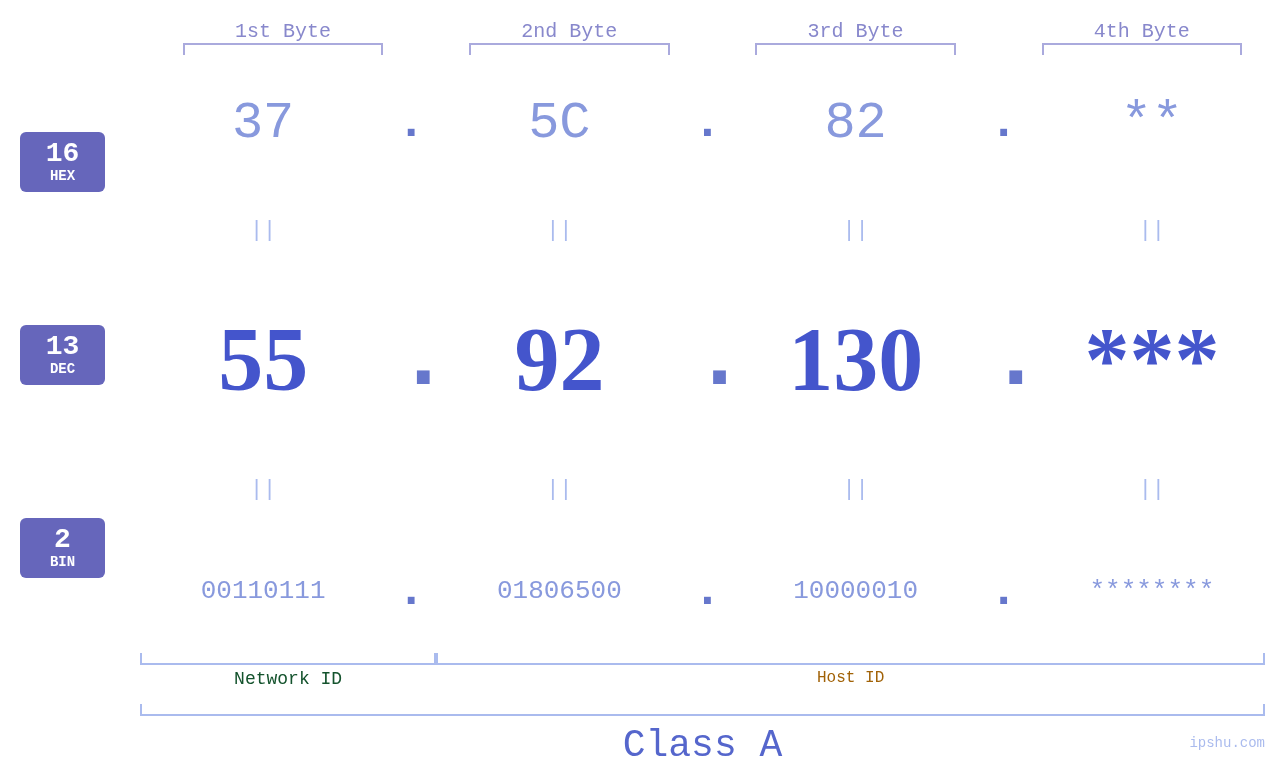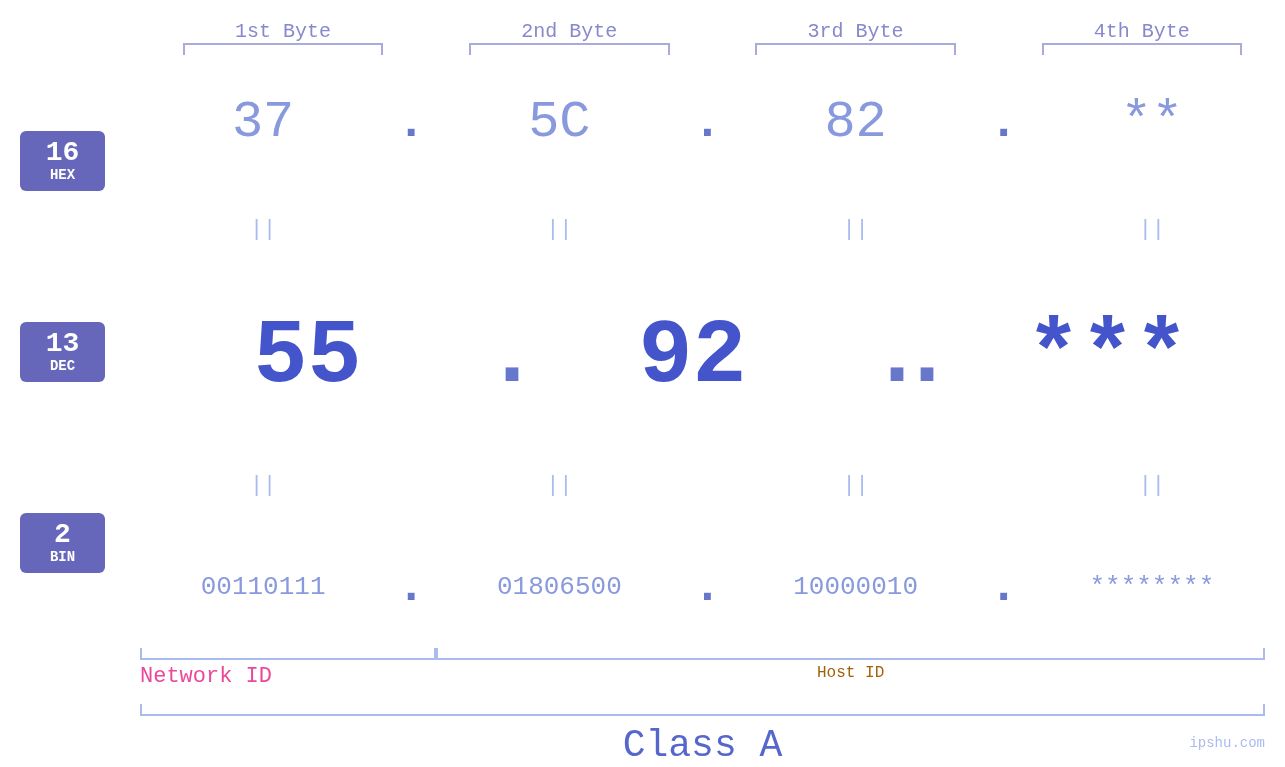--- a/index.html
+++ b/index.html
@@ -117,21 +117,21 @@
       color: #8899dd;
       font-size: 52px;
       font-family: 'Courier New', Courier, monospace;
     }
 
     
     .dec-value {
       color: #4455cc;
       font-size: 90px;
       font-weight: bold;
-      font-family: Liberation Mono, monospace;
+      font-family: Liberation Serif, serif;
     }
 
     .dec-dot {
       font-size: 90px;
       font-weight: bold;
     }
 
     
     .bin-value {
       color: #8899dd;
@@ -199,23 +199,23 @@
     }
 
     .id-labels-row {
       display: flex;
       width: 100%;
       margin-top: 4px;
     }
 
     .network-id-label {
       width: calc(25% + 15px);
-      text-align: left;
-      color: #ec4899;
-      font-size: 22px;
+      text-align: center;
+      color: #14532d;
+      font-size: 18px;
       font-family: 'Courier New', Courier, monospace;
     }
 
     .host-id-label {
       flex: 1;
       text-align: center;
       color: #a16207;
       font-size: 16px;
       font-family: 'Courier New', Courier, monospace;
     }
@@ -351,20 +351,23 @@
 
       <div class="value-row">
         <div class="byte-value">
           <span class="dec-value">55</span>
         </div>
         <div class="dot-separator dec-dot">.</div>
         <div class="byte-value">
           <span class="dec-value">92</span>
         </div>
         <div class="dot-separator dec-dot">.</div>
+        <div class="byte-value">
+          <span class="dec-value">130</span>
+        </div>
         <div class="dot-separator dec-dot">.</div>
         <div class="byte-value">
           <span class="dec-value">***</span>
         </div>
       </div>
 
       <div class="equals-row">
         <div class="equals-sign">||</div>
         <div class="equals-sign-spacer"></div>
         <div class="equals-sign">||</div>

